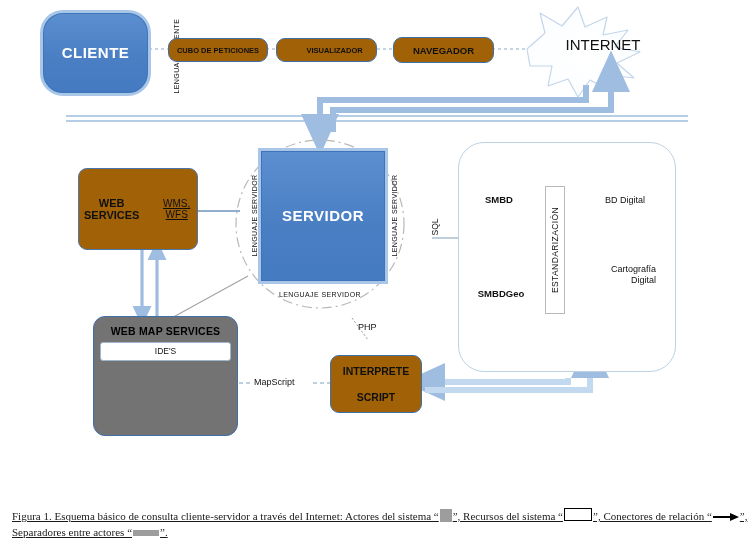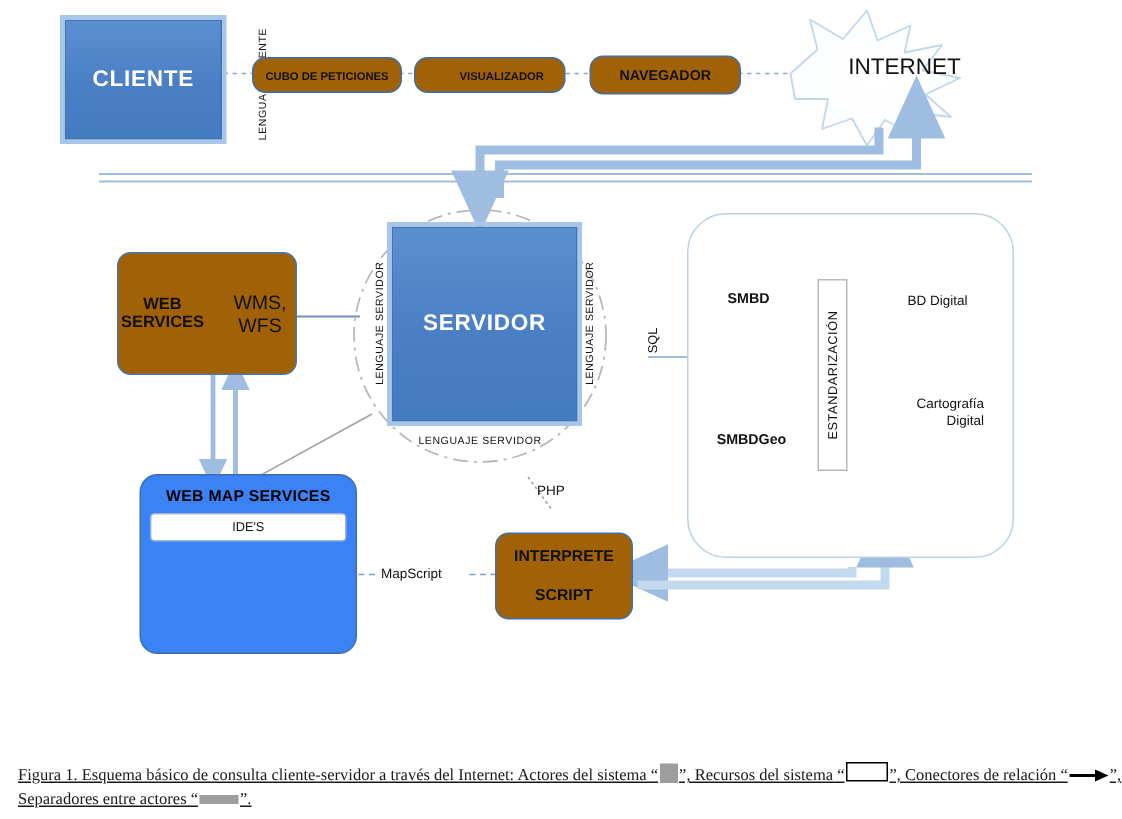--- a/index.html
+++ b/index.html
@@ -64,21 +64,21 @@
     color: #111;
     font-size: 7px;
     letter-spacing: .4px;
     text-align: center;
   }
 
   
   #wms-panel {
     border: 1.8px solid #3f6fa8;
     border-radius: 12px;
-    background: #3b82f6;
+    background: #737373;
     padding: 5px 6px 7px 6px;
     box-sizing: border-box;
   }
   #wms-panel .wms-title {
     text-align: center;
     font-weight: bold;
     font-size: 10.5px;
     color: #000;
     padding: 3px 0 5px 0;
     letter-spacing: .2px;
@@ -279,21 +279,21 @@
     <path d="M466,279 a35,8 0 0 1 70,0 v30 a35,8 0 0 1 -70,0 z" fill="#ffffff" stroke="#5fa3a8" stroke-width="1.4"></path>
     <ellipse cx="501" cy="279" rx="35" ry="8" fill="#ffffff" stroke="#5fa3a8" stroke-width="1.4"></ellipse>
   </g>
 
   <g>
     <path d="M594,279 a31,8 0 0 1 62,0 v30 a31,8 0 0 1 -62,0 z" fill="#ffffff" stroke="#5fa3a8" stroke-width="1.3"></path>
     <ellipse cx="625" cy="279" rx="31" ry="8" fill="#ffffff" stroke="#5fa3a8" stroke-width="1.3"></ellipse>
   </g>
 </svg>
 
-<div class="abs actor" style="left:40px; top:10px; width:105px; height:80px; font-size:15px;">
+<div class="abs actor" style="left:40px; top:10px; width:105px; height:80px; font-size:15px;border-radius:23px;">
   <span>CLIENTE</span>
 </div>
 
 <div class="abs vlabel" style="left:131px; top:45px; width:90px; transform:rotate(-90deg);">
   <span>LENGUAJE CLIENTE</span>
 </div>
 
 <div class="abs resbox" style="left:168px; top:38px; width:98px; height:22px; font-size:7.5px;">
   <span>CUBO DE PETICIONES</span>
 </div>
@@ -319,21 +319,21 @@
 </div>
 <div class="abs vlabel" style="left:344px; top:212px; width:100px; transform:rotate(-90deg); text-align:center;">
   <span>LENGUAJE SERVIDOR</span>
 </div>
 <div class="abs hlabel" style="left:270px; top:291px; width:100px;">
   <span>LENGUAJE SERVIDOR</span>
 </div>
 
 <div class="abs resbox soft" style="left:78px; top:168px; width:118px; height:80px; flex-direction:row; gap:12px;">
   <span style="font-size:11px; font-weight:bold;">WEB SERVICES</span>
-  <span style="font-size:13px; font-weight:normal;">WMS, WFS</span>
+  <span style="font-size:10px; font-weight:normal;text-decoration:underline;">WMS, WFS</span>
 </div>
 
 <div class="abs" id="wms-panel" style="left:93px; top:316px; width:145px; height:120px;">
   <div class="wms-title">WEB MAP SERVICES</div>
   <div class="wms-cell">IDE'S</div>
 </div>
 
 <div class="abs resbox" style="left:330px; top:355px; width:90px; height:56px; flex-direction:column; gap:14px; font-size:10.5px;">
   <span>INTERPRETE</span>
   <span>SCRIPT</span>

